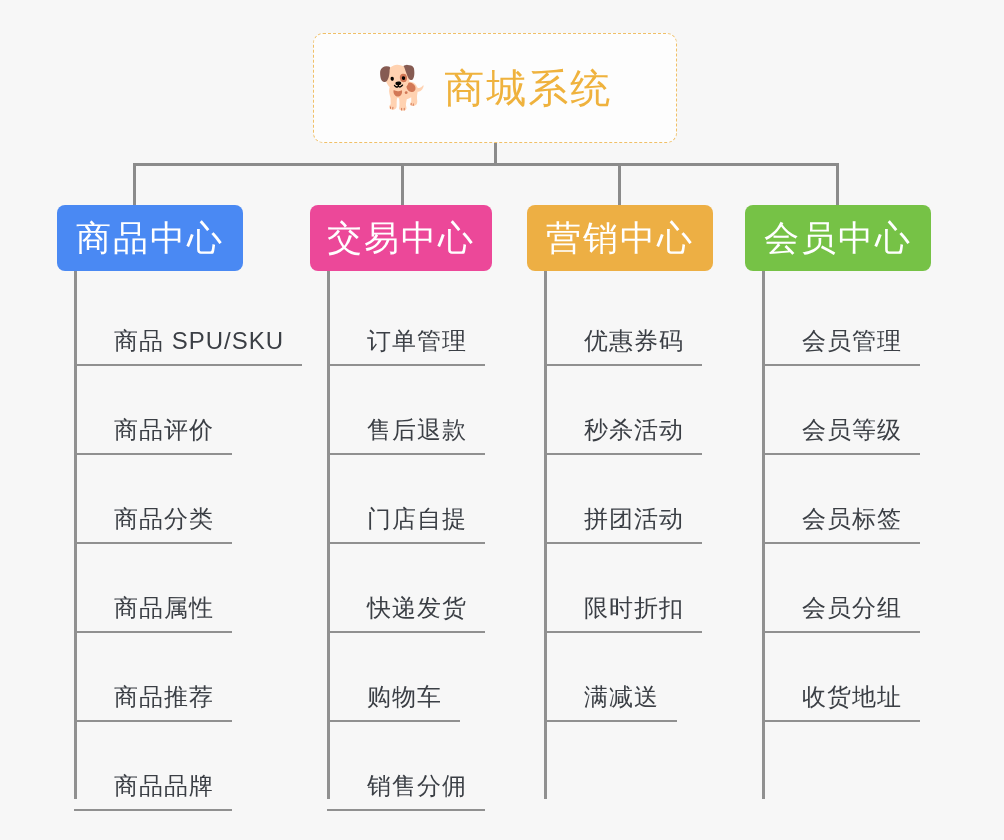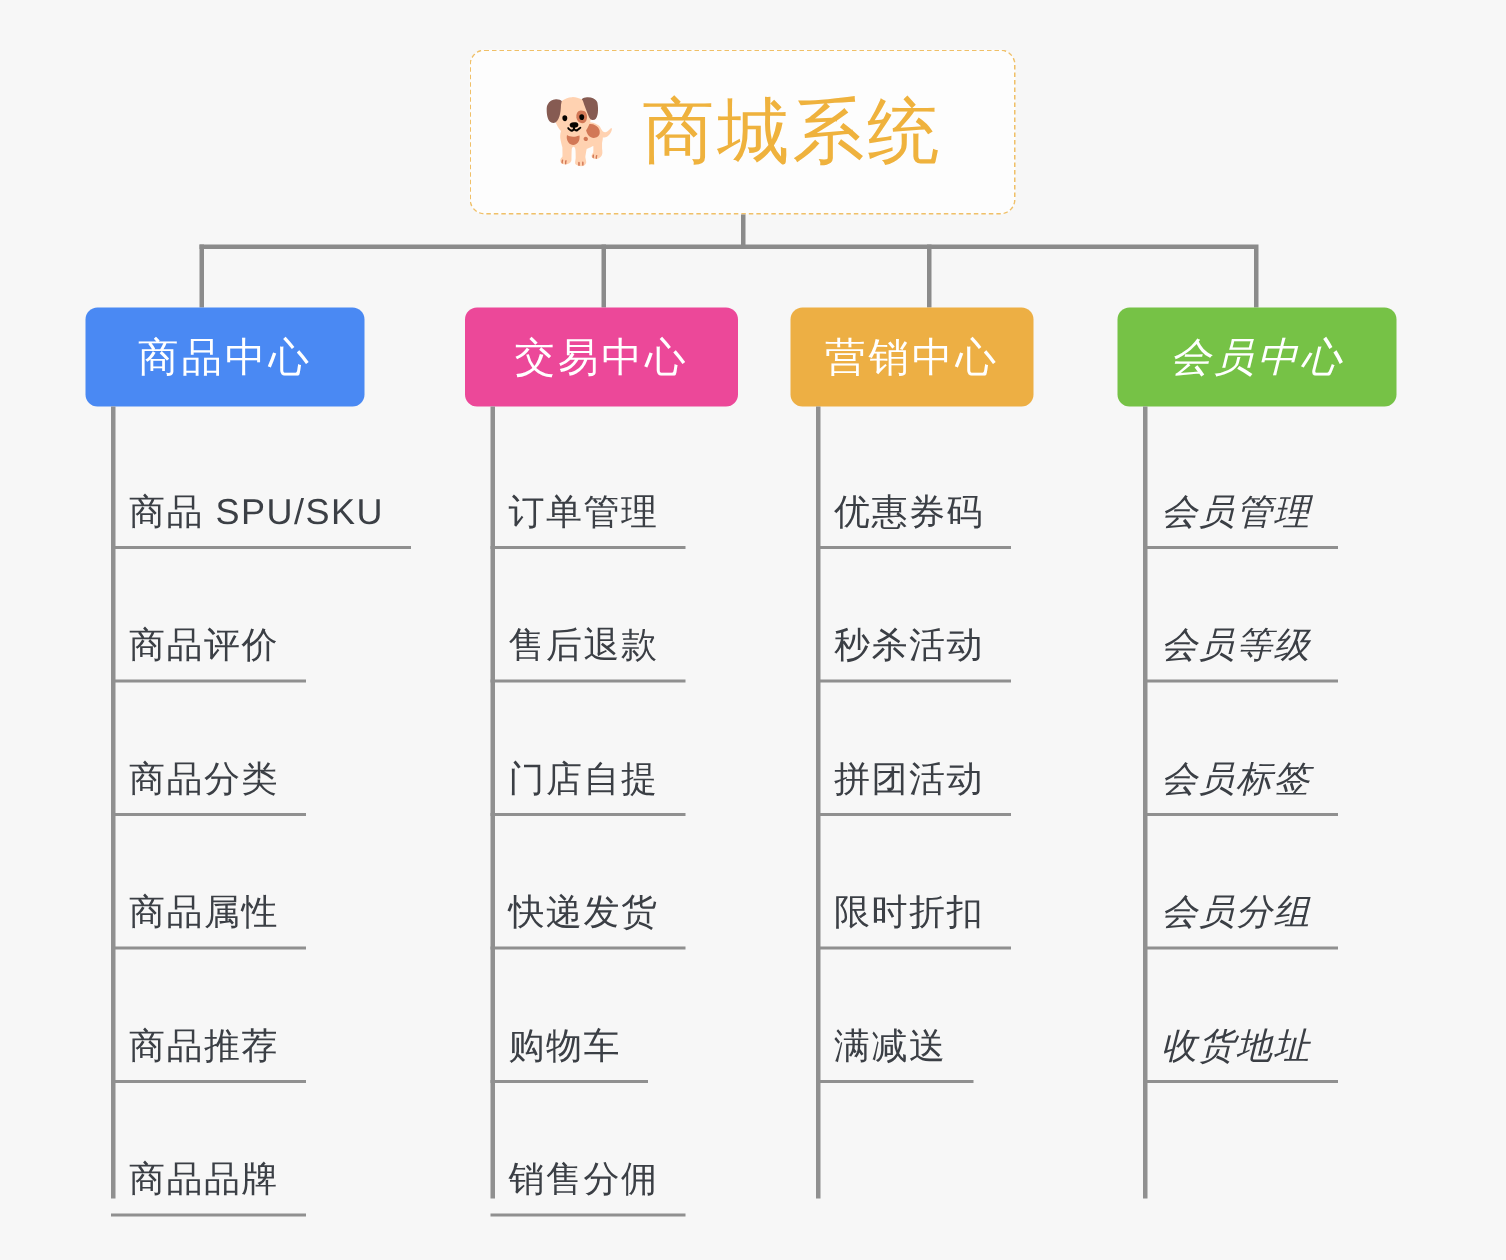--- a/index.html
+++ b/index.html
@@ -35,21 +35,21 @@
     align-items: center;
     justify-content: center;
     gap: 14px;
   }
   .root-emoji {
     font-size: 42px;
     line-height: 1;
     display: inline-block;
   }
   .root-title {
-    font-size: 48px;
+    font-size: 40px;
     color: #efb23d;
     letter-spacing: 2px;
     white-space: nowrap;
   }
 
   
   .conn {
     position: absolute;
     background: #8b8b8b;
   }
@@ -63,21 +63,21 @@
   }
   .branch-header {
     position: relative;
     box-sizing: border-box;
     height: 66px;
     border-radius: 8px;
     display: flex;
     align-items: center;
     justify-content: center;
     color: #ffffff;
-    font-size: 27px;
+    font-size: 35px;
     letter-spacing: 2px;
     white-space: nowrap;
   }
 
   
   .leaf-list {
     position: relative;
     margin-top: 0;
     padding-top: 6px;
   }
@@ -100,31 +100,31 @@
     position: relative;
     display: inline-block;
     font-size: 24px;
     color: #3b3f45;
     letter-spacing: 1px;
     white-space: nowrap;
     padding-bottom: 7px;
     padding-right: 18px;
     border-bottom: 2.5px solid #909090;
     margin-left: -28px;
-    padding-left: 12px;
+    padding-left: 40px;
   }
 
   
   .branch-1 { left: 57px;  width: 230px; }
   .branch-1 .branch-header { width: 186px; background: #4a89f3; }
   .branch-2 { left: 310px; width: 220px; }
   .branch-2 .branch-header { width: 182px; background: #ec4899; }
   .branch-3 { left: 527px; width: 215px; }
-  .branch-3 .branch-header { width: 162px; background: #edaf44; }
-  .branch-4 { left: 745px; width: 215px; font-style: italic; }
+  .branch-3 .branch-header { width: 186px; background: #edaf44; }
+  .branch-4 { left: 745px; width: 215px; }
   .branch-4 .branch-header { width: 186px; background: #76c246; }
 </style>
 </head>
 <body>
 
 <div id="chart">
 
   <div class="root-node">
     <span class="root-emoji">🐕</span>
     <span class="root-title">商城系统</span>

